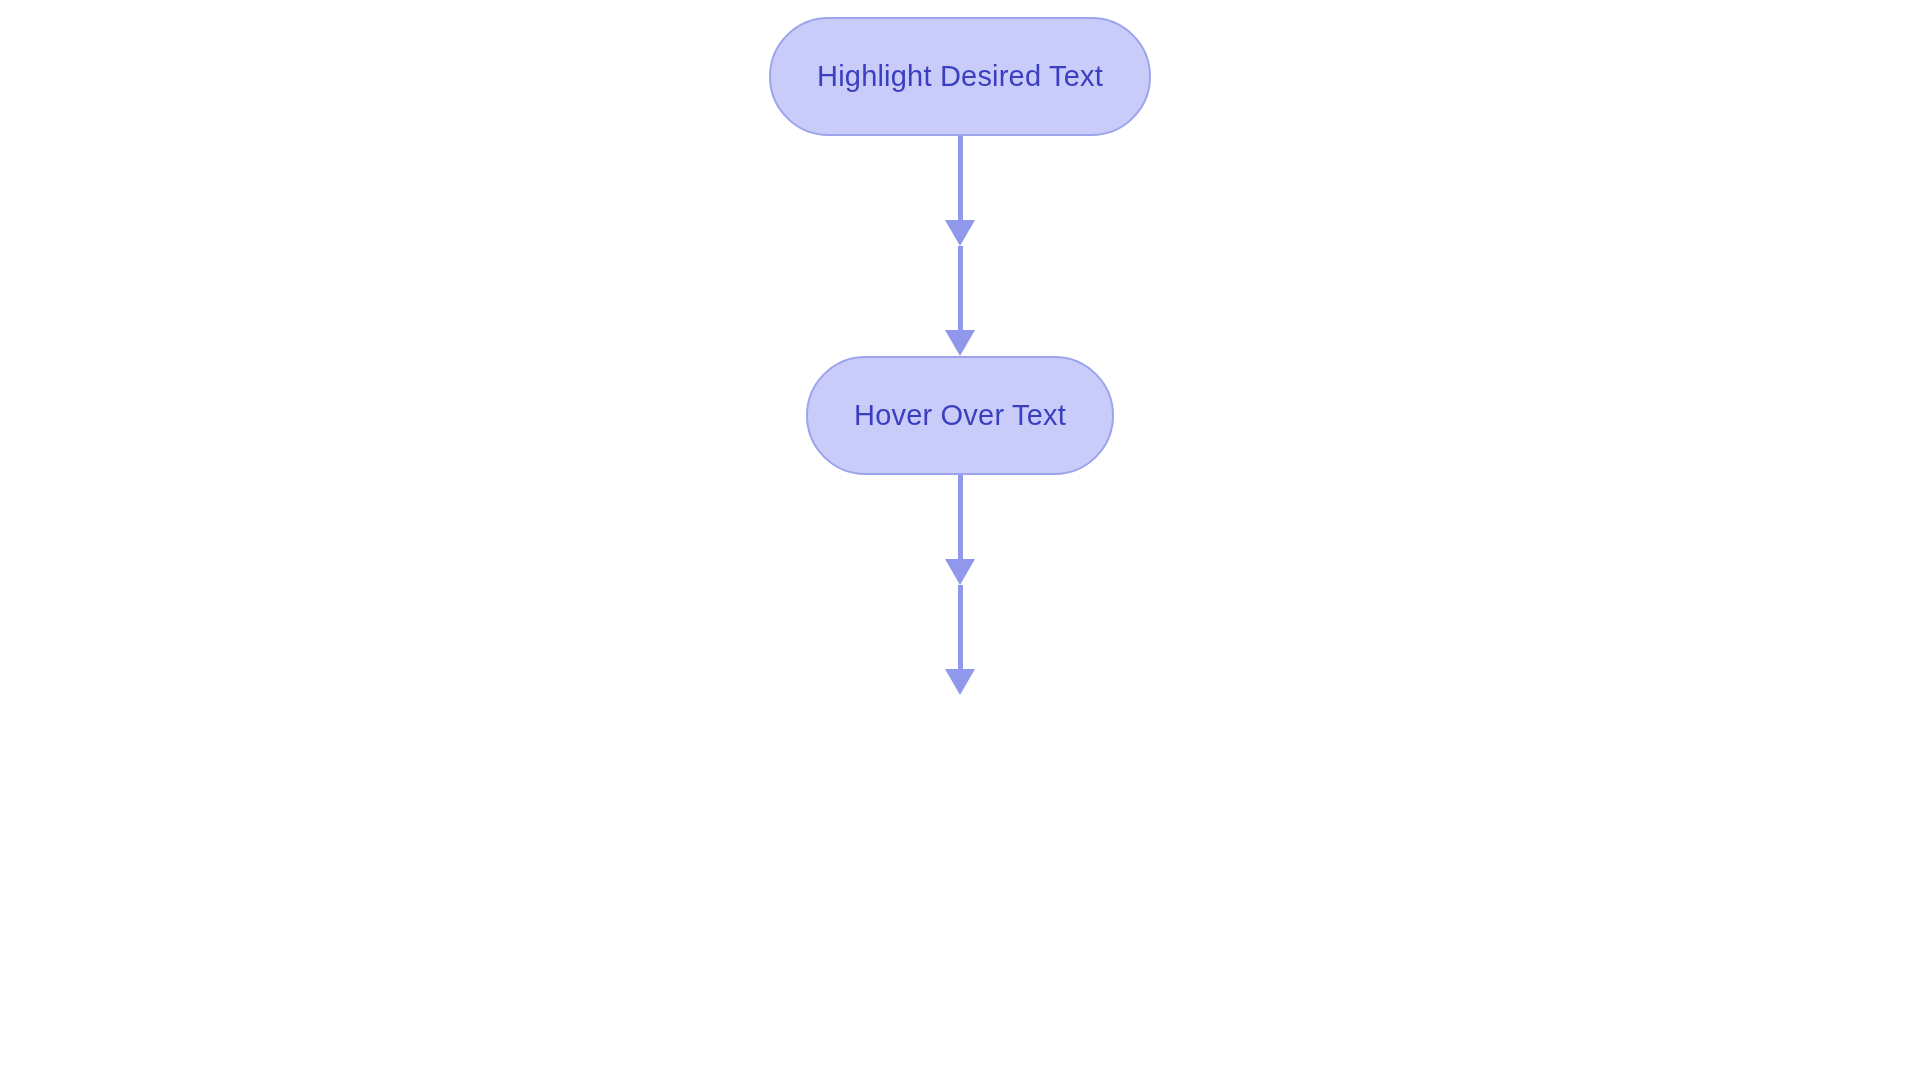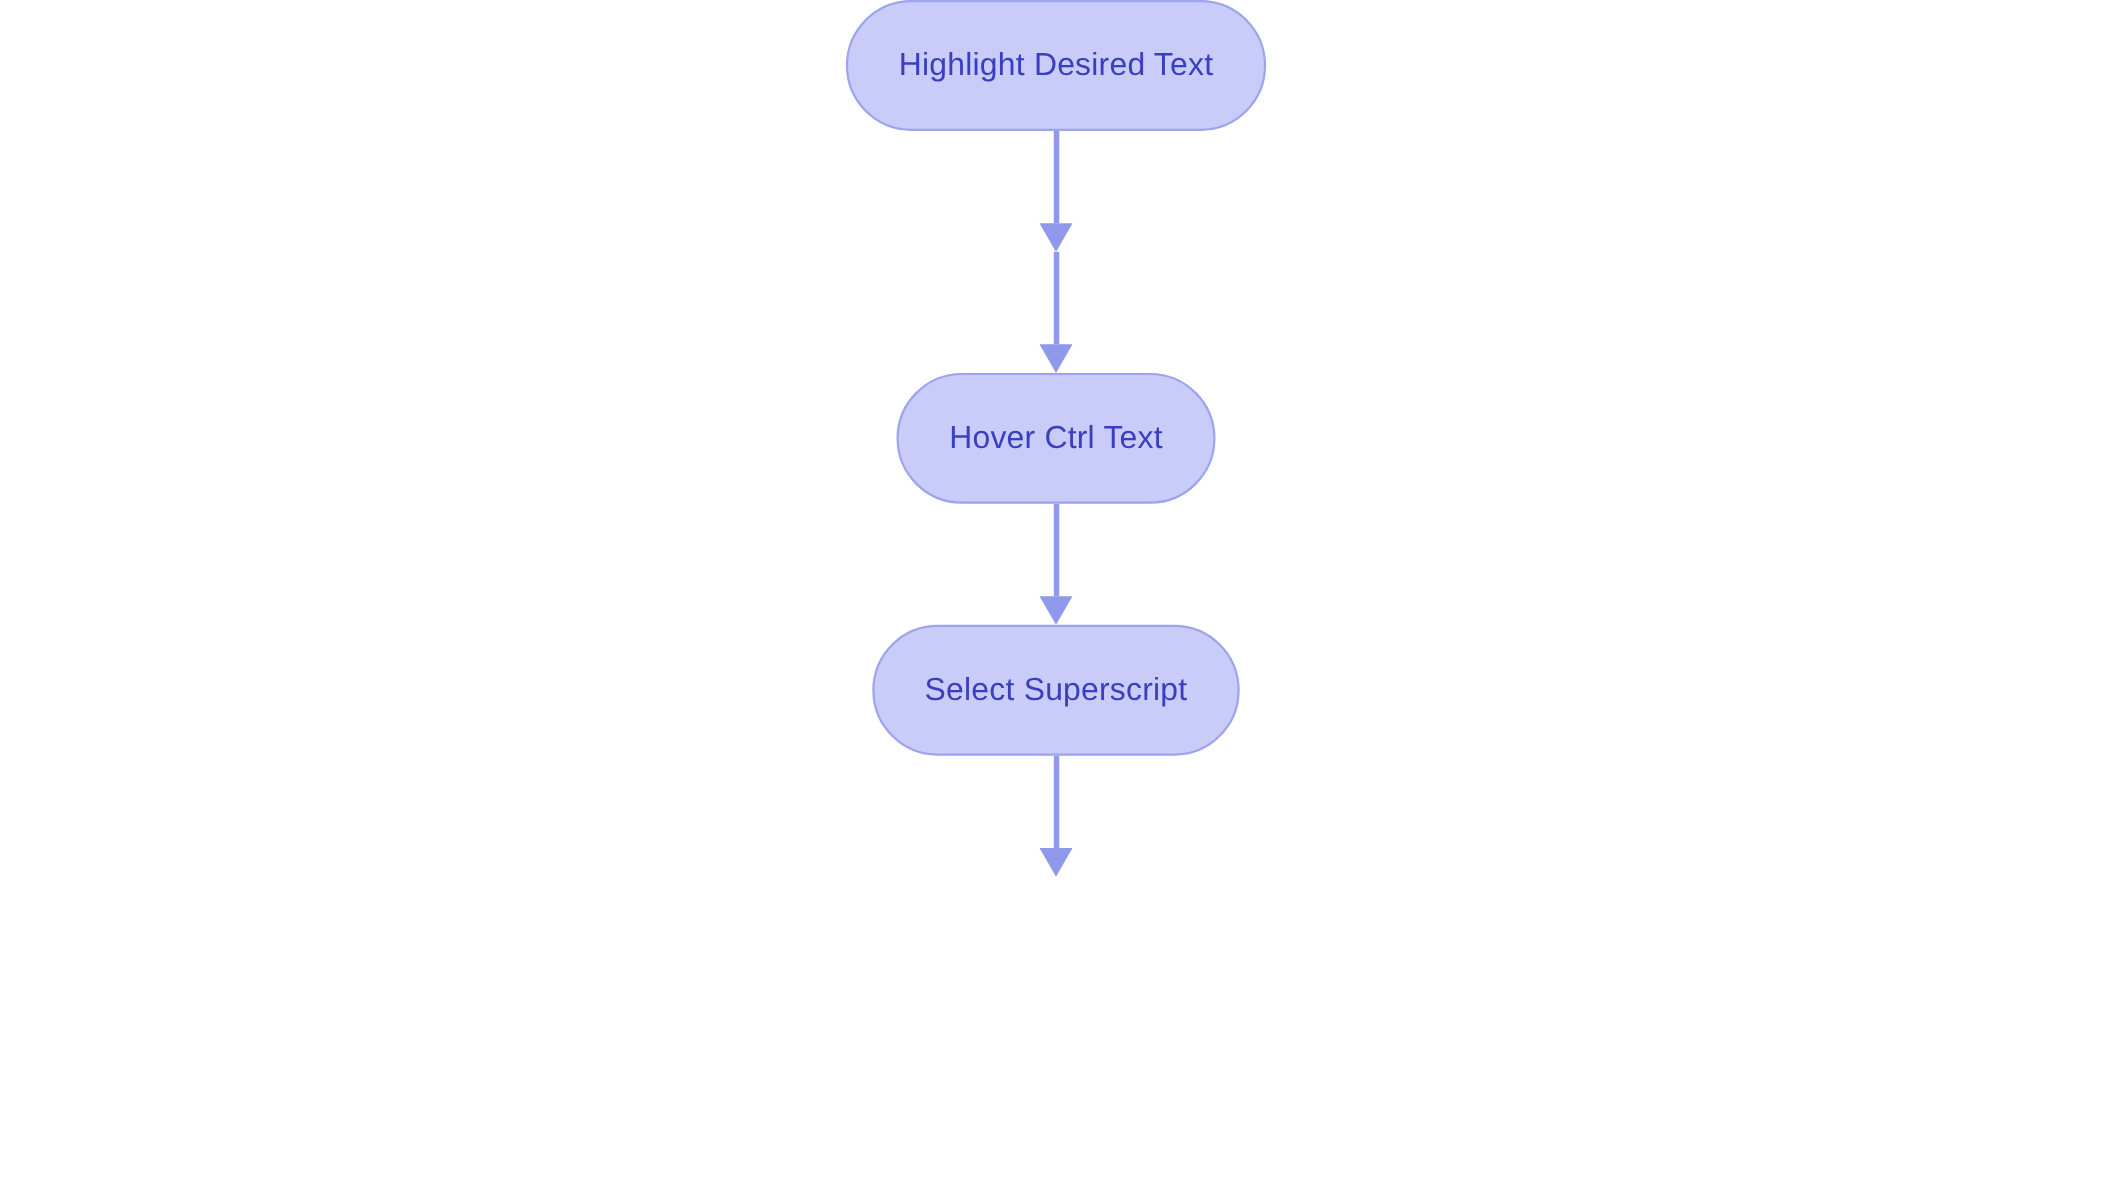--- a/index.html
+++ b/index.html
@@ -16,20 +16,21 @@
     background: var(--background);
     overflow: hidden;
     font-family: "Liberation Sans", sans-serif;
   }
   .flowchart {
     width: 1920px;
     height: 1083px;
     display: flex;
     flex-direction: column;
     align-items: center;
+    padding-top: 17px;
   }
   .node {
     min-height: 119px;
     padding: 0 46px;
     border: 2px solid var(--node-border);
     border-radius: 60px;
     background: var(--node-fill);
     color: var(--node-text);
     font-size: 29px;
     font-weight: 500;
@@ -74,31 +75,28 @@
     <div class="head"></div>
   </div>
 
 
   <div class="connector">
     <div class="line"></div>
     <div class="head"></div>
   </div>
 
   <div class="node">
-    <span>Hover Ctrl Text</span>
+    <span>Hover Over Text</span>
   </div>
 
   <div class="connector">
     <div class="line"></div>
     <div class="head"></div>
   </div>
 
-  <div class="node">
-    <span>Select Superscript</span>
-  </div>
 
   <div class="connector">
     <div class="line"></div>
     <div class="head"></div>
   </div>
 
 
 </div>
 
 </body></html>

